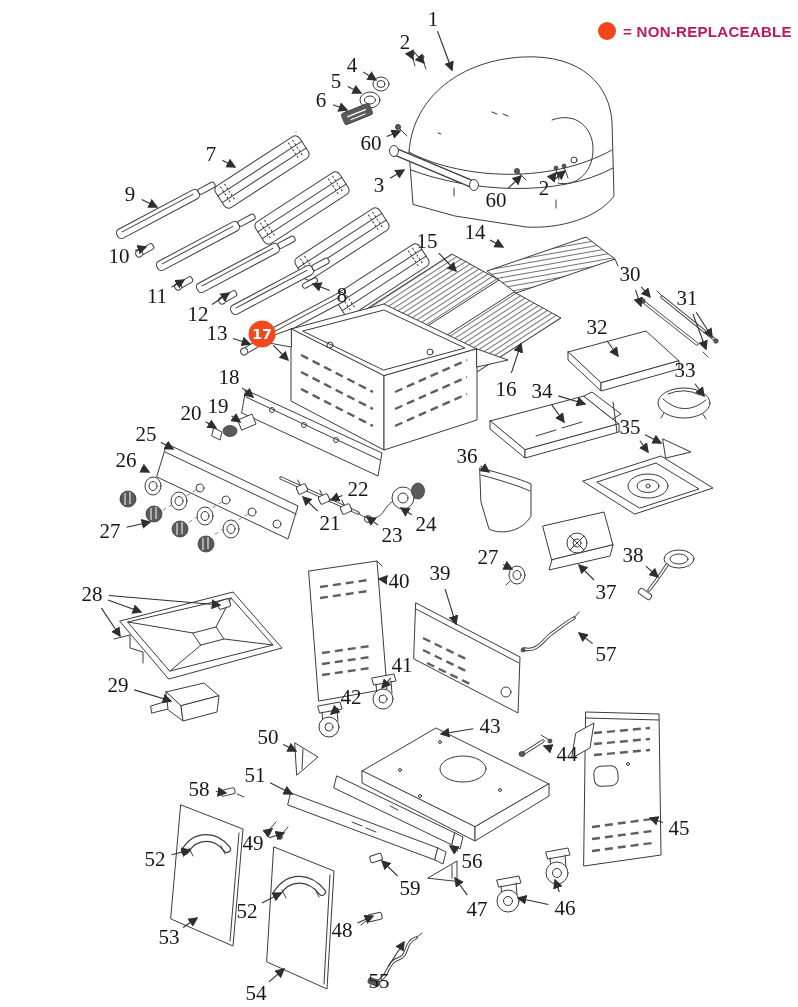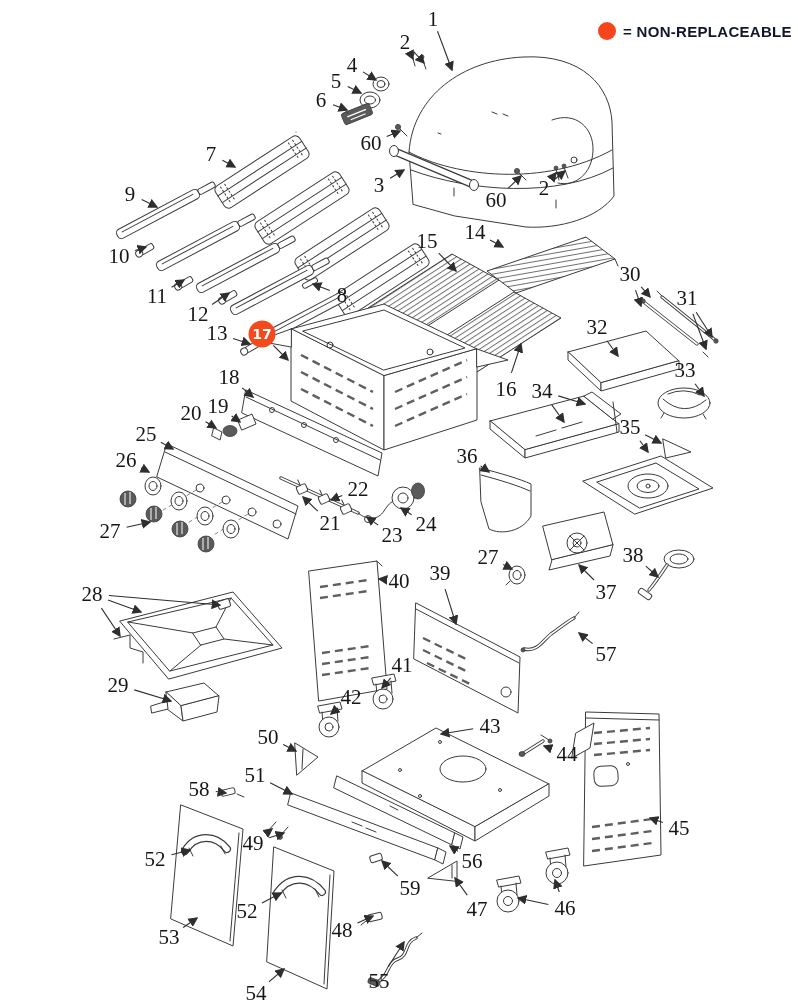--- a/index.html
+++ b/index.html
@@ -657,16 +657,16 @@
         <text x="342" y="930" text-anchor="middle" dominant-baseline="central" class="callout">48</text>
         <text x="379" y="981" text-anchor="middle" dominant-baseline="central" class="callout">55</text>
         <text x="472" y="861" text-anchor="middle" dominant-baseline="central" class="callout">56</text>
         <text x="477" y="909" text-anchor="middle" dominant-baseline="central" class="callout">47</text>
         <text x="565" y="908" text-anchor="middle" dominant-baseline="central" class="callout">46</text>
       </g>
 </svg>
 
 <div class="legend" id="legend" style="left: 598px; top: 22px;">
   <span class="dot" id="legend-dot" style="background: rgb(244, 69, 28);"></span>
-  <span class="txt" id="legend-text" style="color: #0f172a;">= NON-REPLACEABLE</span>
+  <span class="txt" id="legend-text" style="color: #be185d;">= NON-REPLACEABLE</span>
 </div>
 
 </div>
 
 </body></html>

